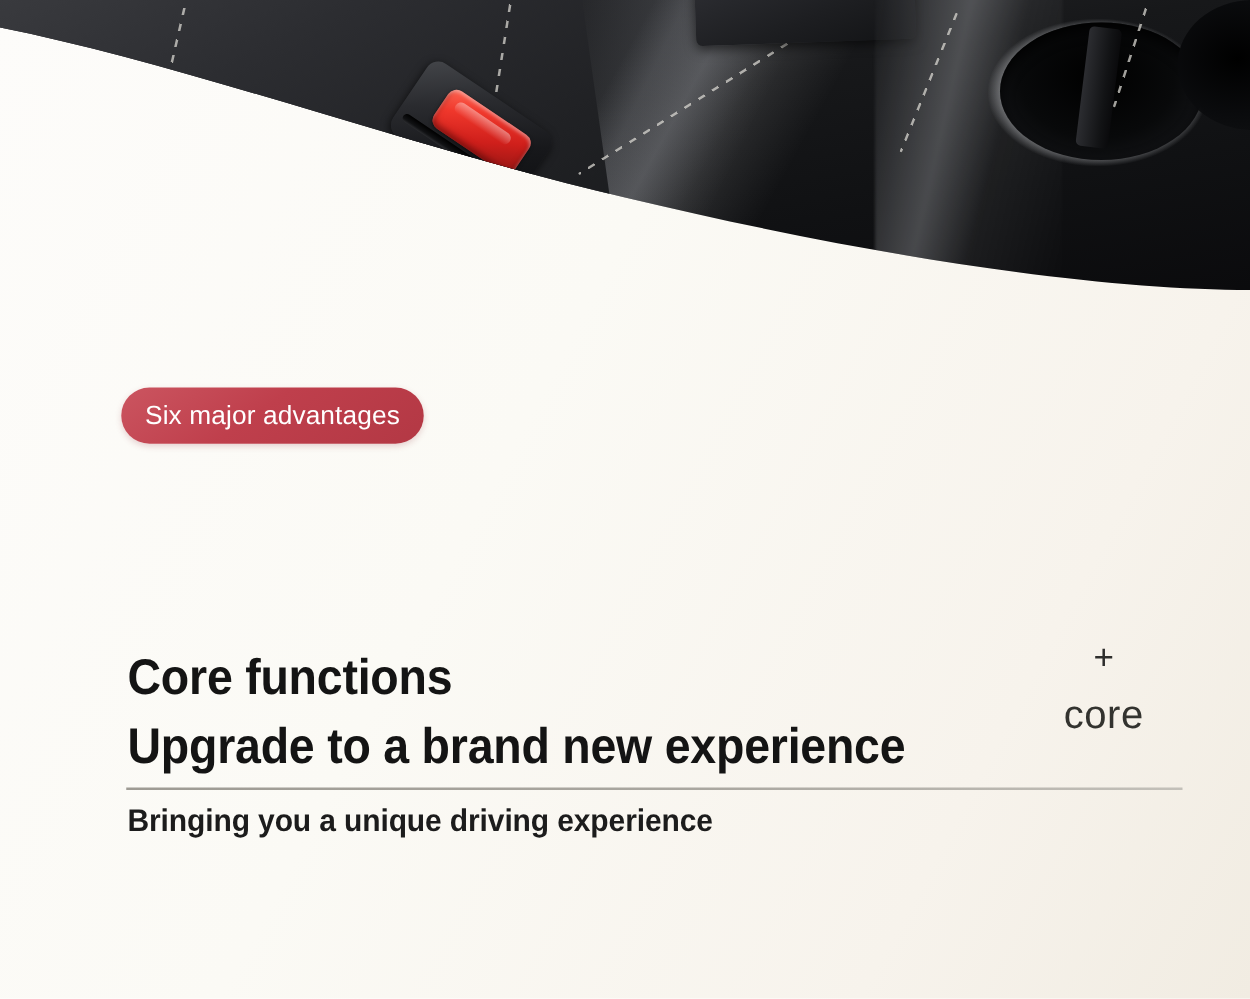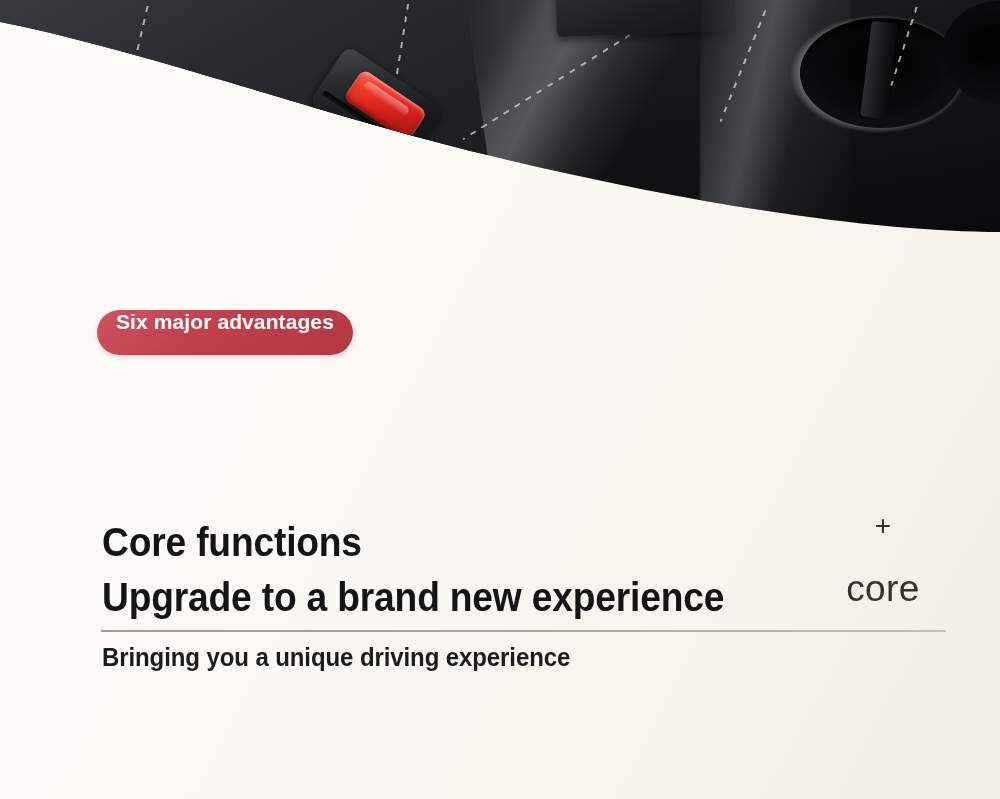--- a/index.html
+++ b/index.html
@@ -214,26 +214,27 @@
   }
 
   
   .badge {
     position: absolute;
     left: 97px;
     top: 310px;
     height: 45px;
     padding: 0 19px;
     display: flex;
+    align-items: center;
     border-radius: 23px;
     background: linear-gradient(145deg, #cb5560 0%, #bf3f4c 45%, #b33844 100%);
     box-shadow: 0 2px 5px rgba(150,60,70,0.22);
     color: #ffffff;
     font-size: 21px;
-    font-weight: 700;
+    font-weight: 400;
     letter-spacing: 0.1px;
     white-space: nowrap;
   }
 
   .headline {
     position: absolute;
     left: 102px;
     top: 514px;
     color: #141414;
     font-size: 40px;
@@ -276,22 +277,22 @@
     text-align: center;
     color: #3a3a38;
   }
   .core-mark .plus {
     font-size: 28px;
     font-weight: 400;
     line-height: 1;
     color: #2e2e2c;
   }
   .core-mark .word {
-    margin-top: 28px;
-    font-size: 37px;
+    margin-top: 13px;
+    font-size: 32px;
     font-weight: 400;
     letter-spacing: 0.4px;
     color: #33332f;
   }
 </style>
 </head>
 <body>
 
 <div class="page">
 

